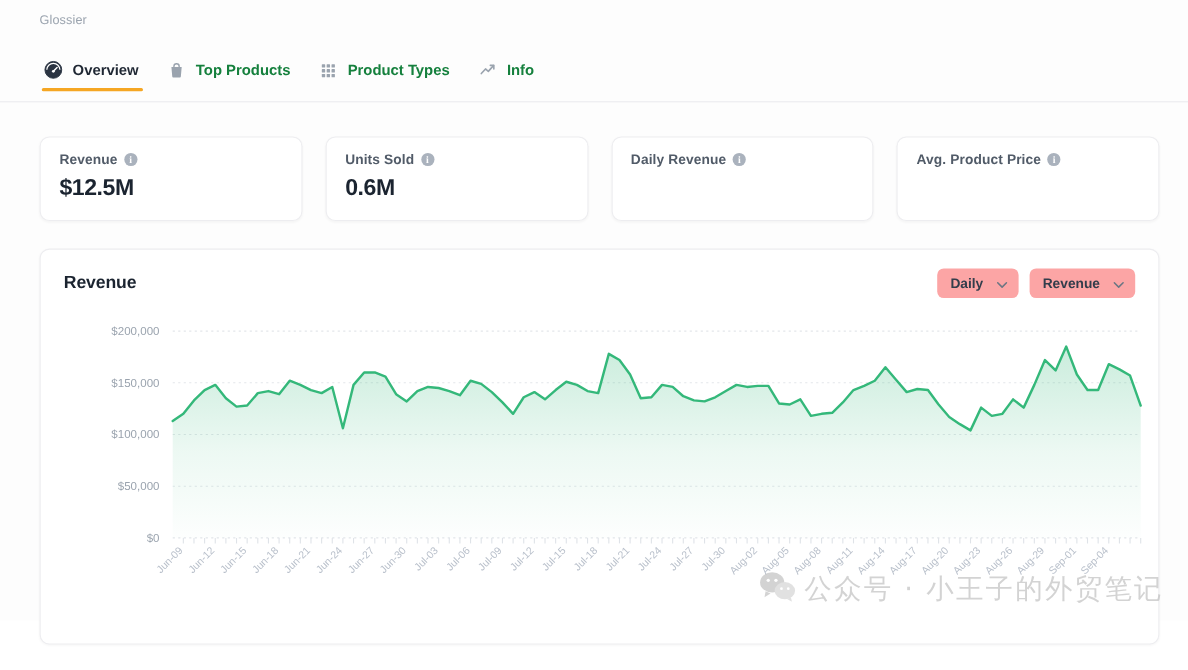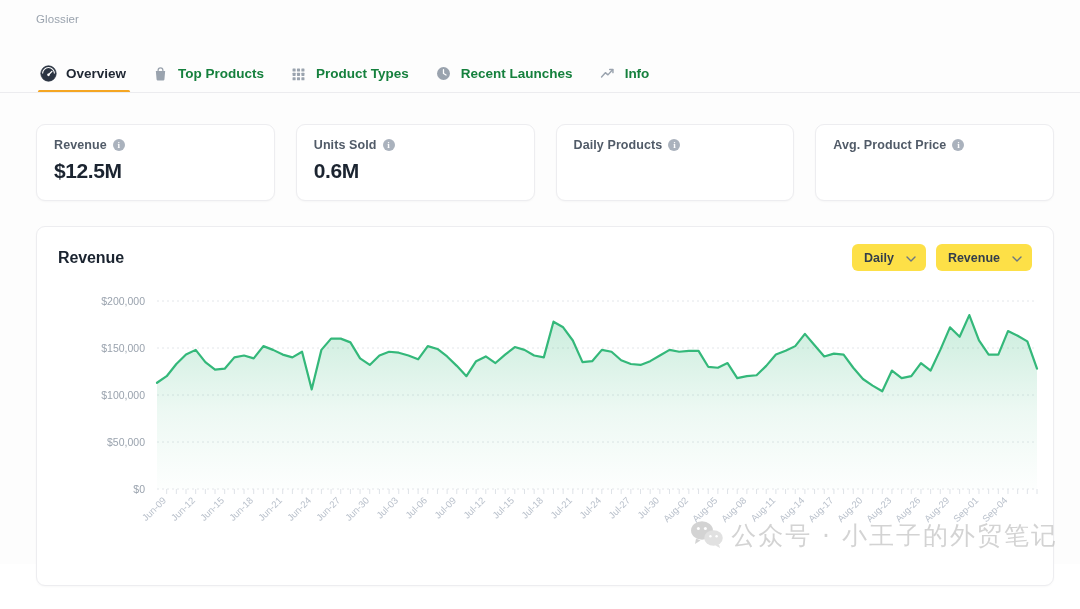--- a/index.html
+++ b/index.html
@@ -14,21 +14,21 @@
 
   
   .breadcrumb {
     position: absolute; left: 36px; top: 13px;
     font-size: 11.5px; color: #9aa3ae; letter-spacing: .1px;
   }
 
   
   .tabs {
     position: absolute; left: 30px; top: 55px;
-    display: flex; align-items: flex-end; gap: 0px;
+    display: flex; align-items: flex-start; gap: 0px;
     height: 38px;
   }
   .tab {
     display: flex; align-items: center; gap: 9px;
     padding: 0 16px 11px 10px;
     font-size: 13.5px; font-weight: bold; color: #15803d;
     position: relative; white-space: nowrap;
     cursor: pointer;
   }
   .tab .tab-label { line-height: 1; }
@@ -83,21 +83,21 @@
   }
   .chart-head {
     position: absolute; left: 21px; right: 21px; top: 17px;
     display: flex; align-items: center; justify-content: space-between;
   }
   .chart-title { font-size: 16px; font-weight: bold; color: #1b2430; letter-spacing: -.1px; }
   .chart-controls { display: flex; gap: 10px; }
   .dropdown {
     display: flex; align-items: center; gap: 12px;
     height: 27px; padding: 0 10px 0 12px;
-    background: #fde047; border-radius: 6px;
+    background: #fca5a5; border-radius: 6px;
     font-size: 12.5px; font-weight: bold; color: #333d4b;
     cursor: pointer; white-space: nowrap;
   }
   .chevron { display: block; }
 
   
   .plot { position: absolute; left: 0; top: 62px; width: 1018px; height: 290px; }
   .plot svg { display: block; }
   .ylabel { font-size: 10.5px; fill: #9aa3ae; font-family: "Liberation Sans", sans-serif; }
   .xlabel { font-size: 9.5px; fill: #b9c0cb; font-family: "Liberation Sans", sans-serif; }
@@ -154,29 +154,20 @@
             <rect x="3" y="14.4" width="3.6" height="3.6" rx="0.6" fill="#9aa3ae"></rect>
             <rect x="8.2" y="14.4" width="3.6" height="3.6" rx="0.6" fill="#9aa3ae"></rect>
             <rect x="13.4" y="14.4" width="3.6" height="3.6" rx="0.6" fill="#9aa3ae"></rect>
           </svg>
         </span>
         <span class="tab-label">Product Types</span>
       </div>
       <div class="tab">
         <span class="tab-icon">
           <svg width="17" height="17" viewBox="0 0 20 20">
-            <circle cx="10" cy="10" r="7.6" fill="#9aa3ae"></circle>
-            <path d="M10 5.6V10l3 1.8" fill="none" stroke="#ffffff" stroke-width="1.5" stroke-linecap="round"></path>
-          </svg>
-        </span>
-        <span class="tab-label">Recent Launches</span>
-      </div>
-      <div class="tab">
-        <span class="tab-icon">
-          <svg width="17" height="17" viewBox="0 0 20 20">
             <path d="M3 14l4.5-5 3 2.6L16 5.5" fill="none" stroke="#9aa3ae" stroke-width="1.7" stroke-linecap="round" stroke-linejoin="round"></path>
             <path d="M12.6 5.2H16.4V9" fill="none" stroke="#9aa3ae" stroke-width="1.7" stroke-linecap="round" stroke-linejoin="round"></path>
           </svg>
         </span>
         <span class="tab-label">Info</span>
       </div>
     </div>
   <div class="tabs-rule"></div>
 
   <div class="metrics" id="metric-row">
@@ -189,21 +180,21 @@
       </div>
       <div class="metric-card">
         <div class="metric-head">
           <span class="metric-label">Units Sold</span>
           <span class="info-icon">i</span>
         </div>
         <div class="metric-value">0.6M</div>
       </div>
       <div class="metric-card">
         <div class="metric-head">
-          <span class="metric-label">Daily Products</span>
+          <span class="metric-label">Daily Revenue</span>
           <span class="info-icon">i</span>
         </div>
       </div>
       <div class="metric-card">
         <div class="metric-head">
           <span class="metric-label">Avg. Product Price</span>
           <span class="info-icon">i</span>
         </div>
       </div>
     </div>

